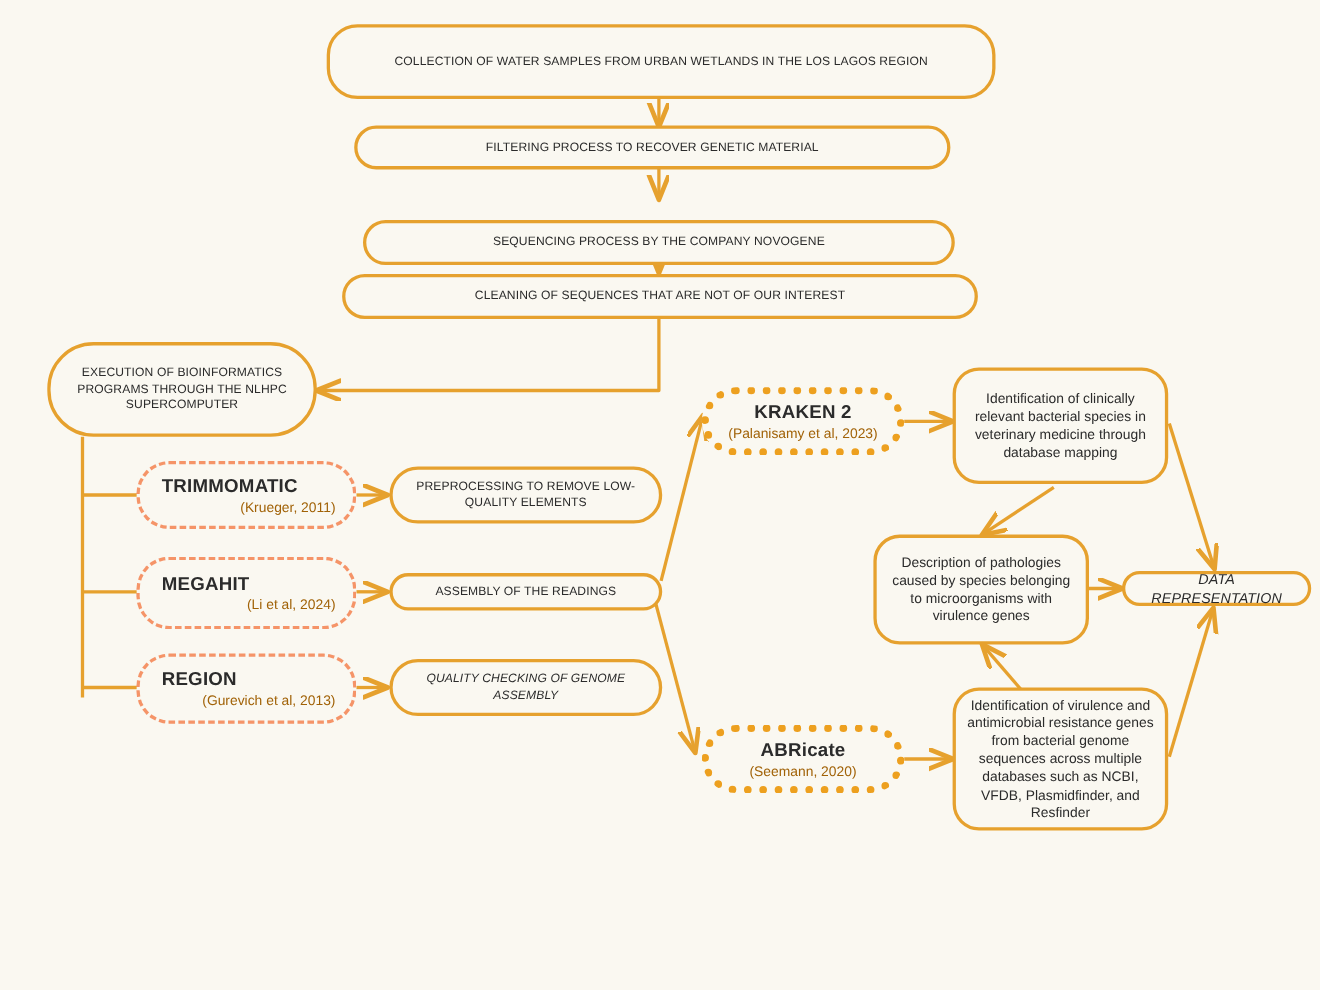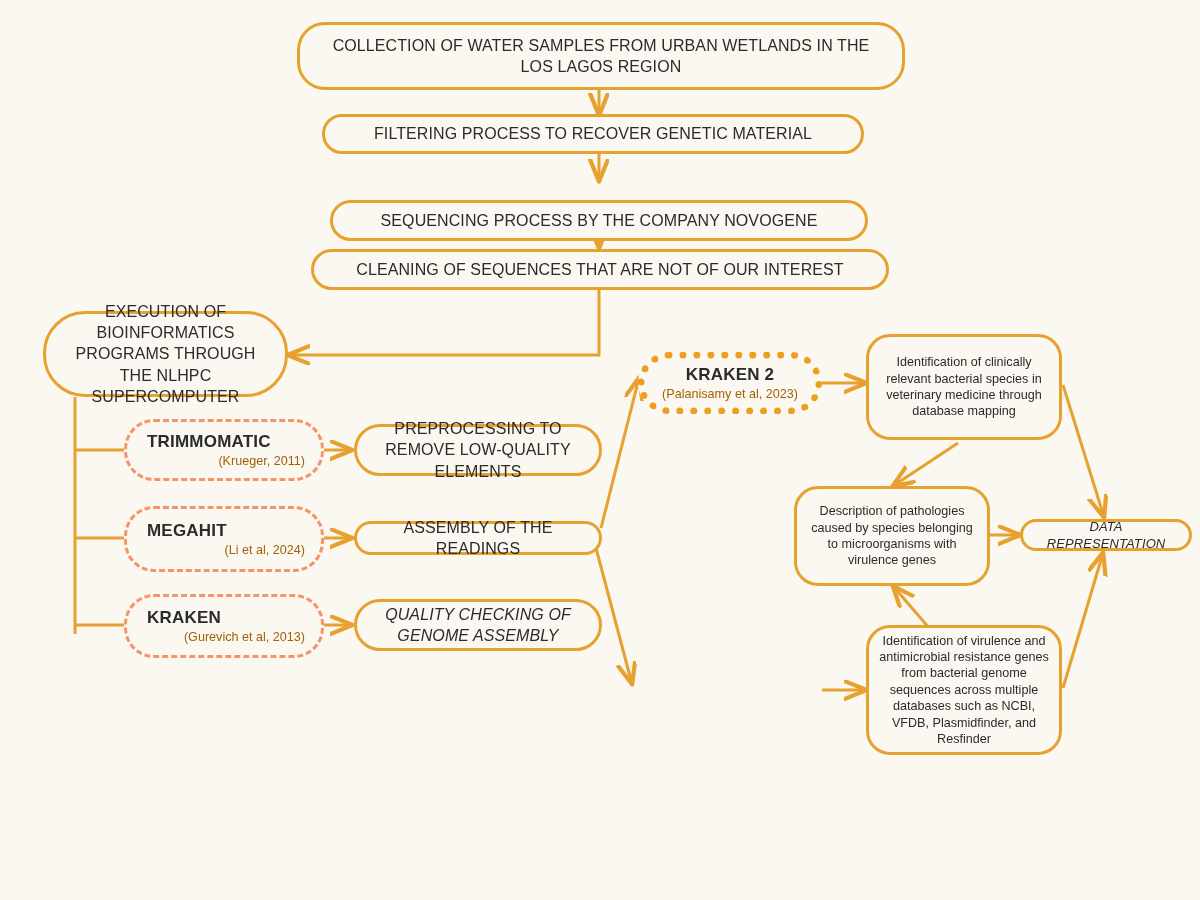--- a/index.html
+++ b/index.html
@@ -42,21 +42,21 @@
   .dashed {
     border: 3px dashed #f59468;
     border-radius: 30px;
   }
   
   .dotted {
     border: 7px dotted #eda01f;
     border-radius: 40px;
   }
   .title-text {
-    font-size: 16px;
+    font-size: 11px;
     line-height: 1.33;
     letter-spacing: 0.1px;
   }
   .body-text {
     font-size: 12.6px;
     line-height: 1.3;
   }
   .tool-inner {
     width: 100%;
     padding: 0 14px;
@@ -161,21 +161,21 @@
 
   <div class="node dashed" style="left:124px; top:506px; width:200px; height:66px;">
     <div class="tool-inner">
       <span class="tool-name">MEGAHIT</span>
       <span class="tool-cite">(Li et al, 2024)</span>
     </div>
   </div>
 
   <div class="node dashed" style="left:124px; top:594px; width:200px; height:64px;">
     <div class="tool-inner">
-      <span class="tool-name">KRAKEN</span>
+      <span class="tool-name">REGION</span>
       <span class="tool-cite">(Gurevich et al, 2013)</span>
     </div>
   </div>
 
   <div class="node solid title-text" style="left:354px; top:424px; width:248px; height:52px; padding:0 14px; border-radius:26px;">
     <span>PREPROCESSING TO REMOVE LOW-QUALITY ELEMENTS</span>
   </div>
 
   <div class="node solid title-text" style="left:354px; top:521px; width:248px; height:34px; padding:0 10px; border-radius:20px;">
     <span>ASSEMBLY OF THE READINGS</span>
@@ -185,20 +185,26 @@
     <span>QUALITY CHECKING OF GENOME ASSEMBLY</span>
   </div>
 
   <div class="node dotted" style="left:638px; top:352px; width:184px; height:62px;">
     <div class="tool-inner" style="padding:0 6px;">
       <span class="tool-name centered">KRAKEN 2</span>
       <span class="tool-cite centered">(Palanisamy et al, 2023)</span>
     </div>
   </div>
 
+  <div class="node dotted" style="left:638px; top:659px; width:184px; height:62px;">
+    <div class="tool-inner" style="padding:0 6px;">
+      <span class="tool-name centered">ABRicate</span>
+      <span class="tool-cite centered">(Seemann, 2020)</span>
+    </div>
+  </div>
 
   <div class="node solid body-text" style="left:866px; top:334px; width:196px; height:106px; padding:0 12px; border-radius:24px;">
     <span>Identification of clinically relevant bacterial species in veterinary medicine through database mapping</span>
   </div>
 
   <div class="node solid body-text" style="left:866px; top:625px; width:196px; height:130px; padding:0 10px; border-radius:24px;">
     <span>Identification of virulence and antimicrobial resistance genes from bacterial genome sequences across multiple databases such as NCBI, VFDB, Plasmidfinder, and Resfinder</span>
   </div>
 
   <div class="node solid body-text" style="left:794px; top:486px; width:196px; height:100px; padding:0 12px; border-radius:24px;">

